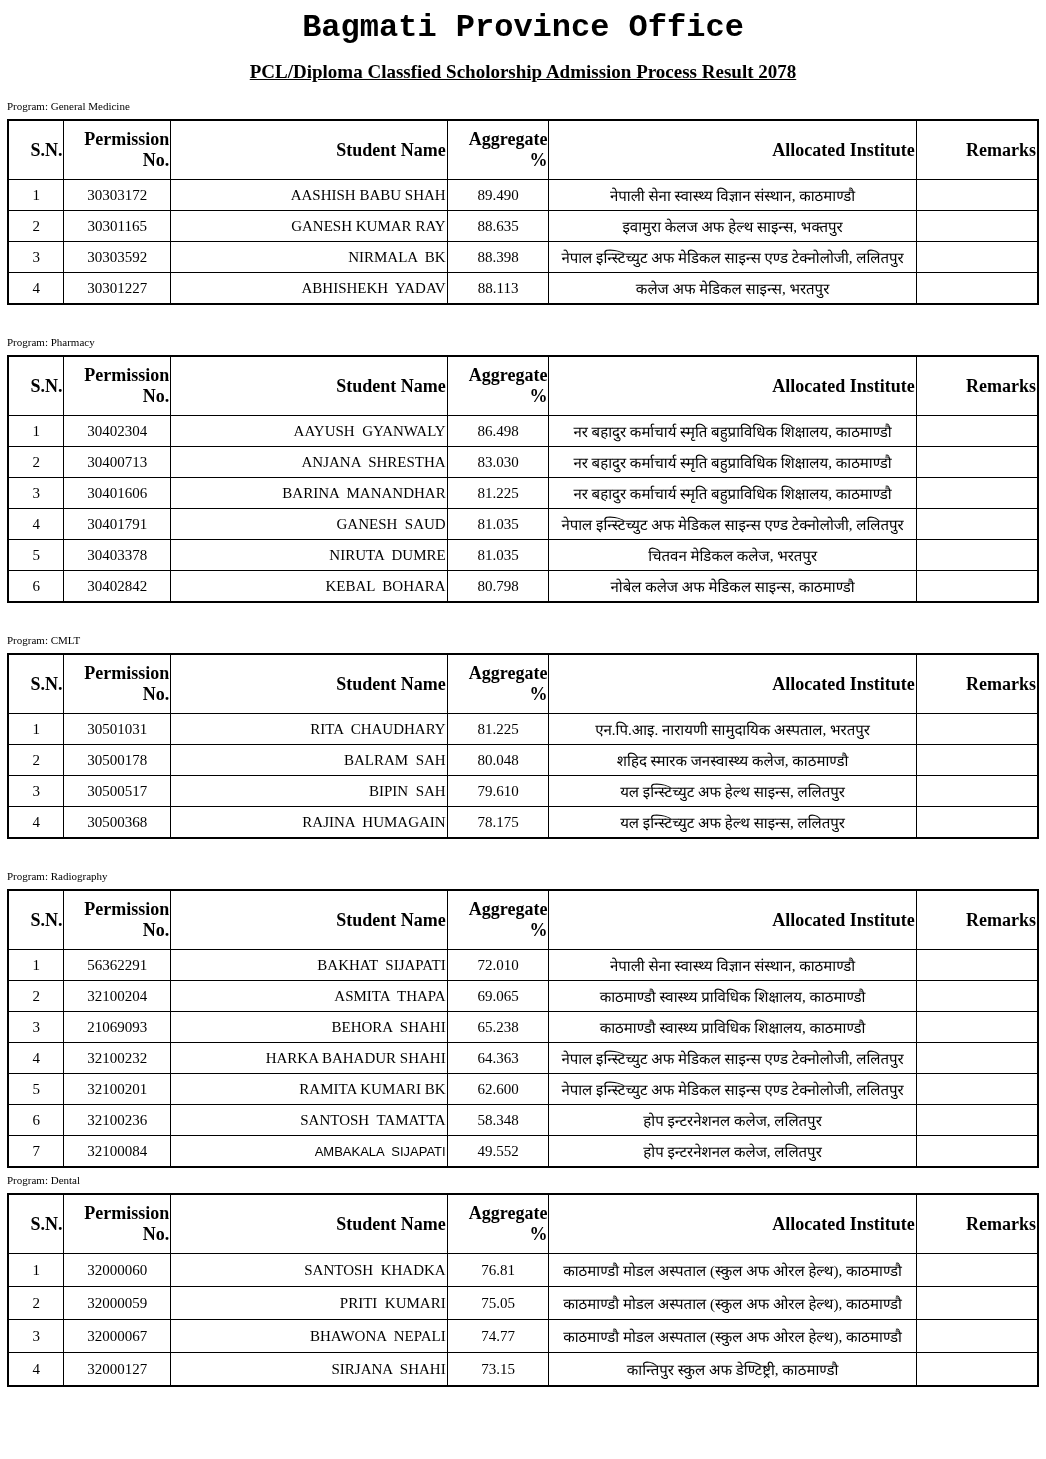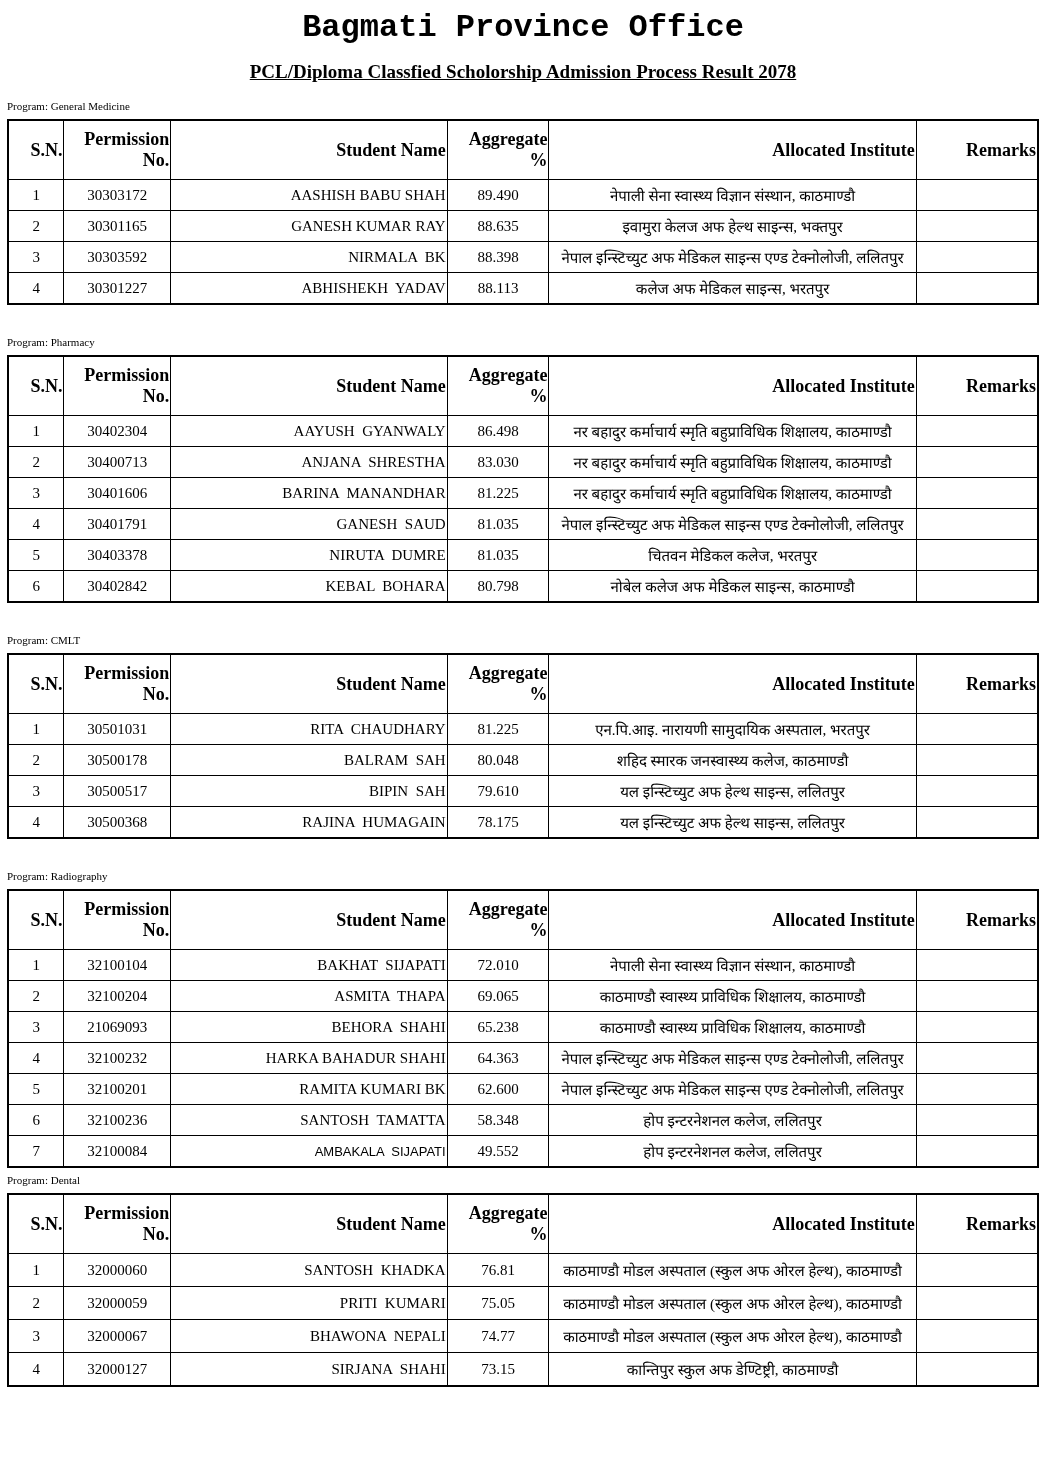--- a/index.html
+++ b/index.html
@@ -298,21 +298,21 @@
               <th>Permission No.</th>
               <th>Student Name</th>
               <th>Aggregate %</th>
               <th>Allocated Institute</th>
               <th>Remarks</th>
             </tr>
           </thead>
           <tbody>
             <tr>
               <td class="cell-sn">1</td>
-              <td class="cell-permission">32100104</td>
+              <td class="cell-permission">56362291</td>
               <td class="cell-name">BAKHAT  SIJAPATI</td>
               <td class="cell-aggregate">72.010</td>
               <td class="cell-institute">नेपाली सेना स्वास्थ्य विज्ञान संस्थान, काठमाण्डौ</td>
               <td class="cell-remarks"></td>
             </tr>
             <tr>
               <td class="cell-sn">2</td>
               <td class="cell-permission">32100204</td>
               <td class="cell-name">ASMITA  THAPA</td>
               <td class="cell-aggregate">69.065</td>

